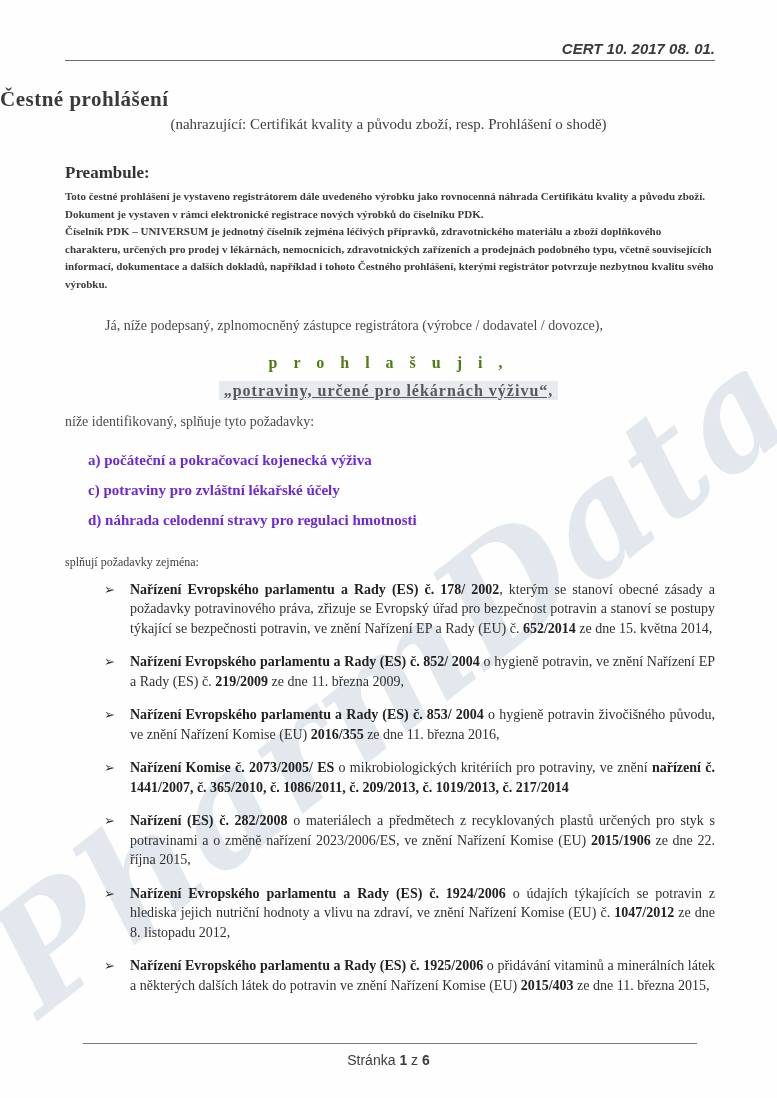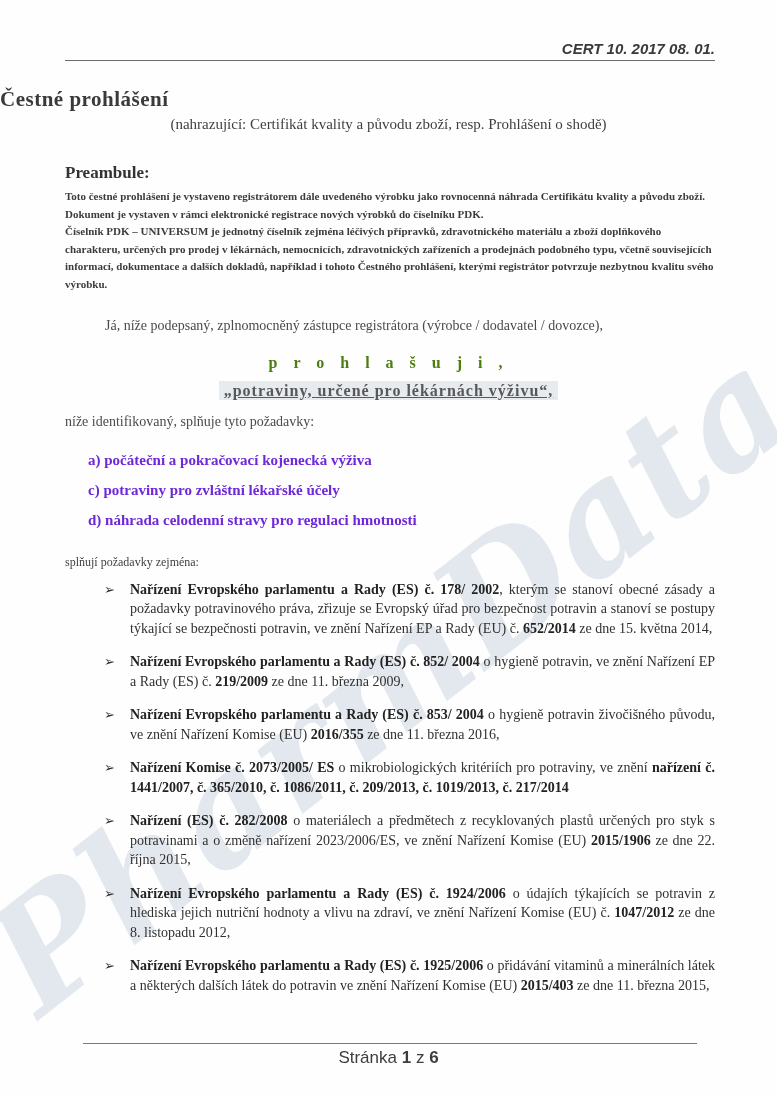--- a/index.html
+++ b/index.html
@@ -149,21 +149,21 @@
     left:83px;right:80px;bottom:54px;
     border:none;
     border-top:1.5px solid #7a7a7a;
     margin:0;
   }
   .footer{
     position:absolute;
     left:0;right:0;bottom:30px;
     text-align:center;
     font-family:"Liberation Sans","DejaVu Sans",sans-serif;
-    font-size:17px;
+    font-size:14px;
     color:#3d3d3d;
   }
   .footer b{font-weight:bold;}
 </style>
 </head>
 <body>
 
 <div class="page">
 
   <div class="watermark" style="color: rgba(187, 199, 216, 0.4);">PharmData s.r.o.</div>

